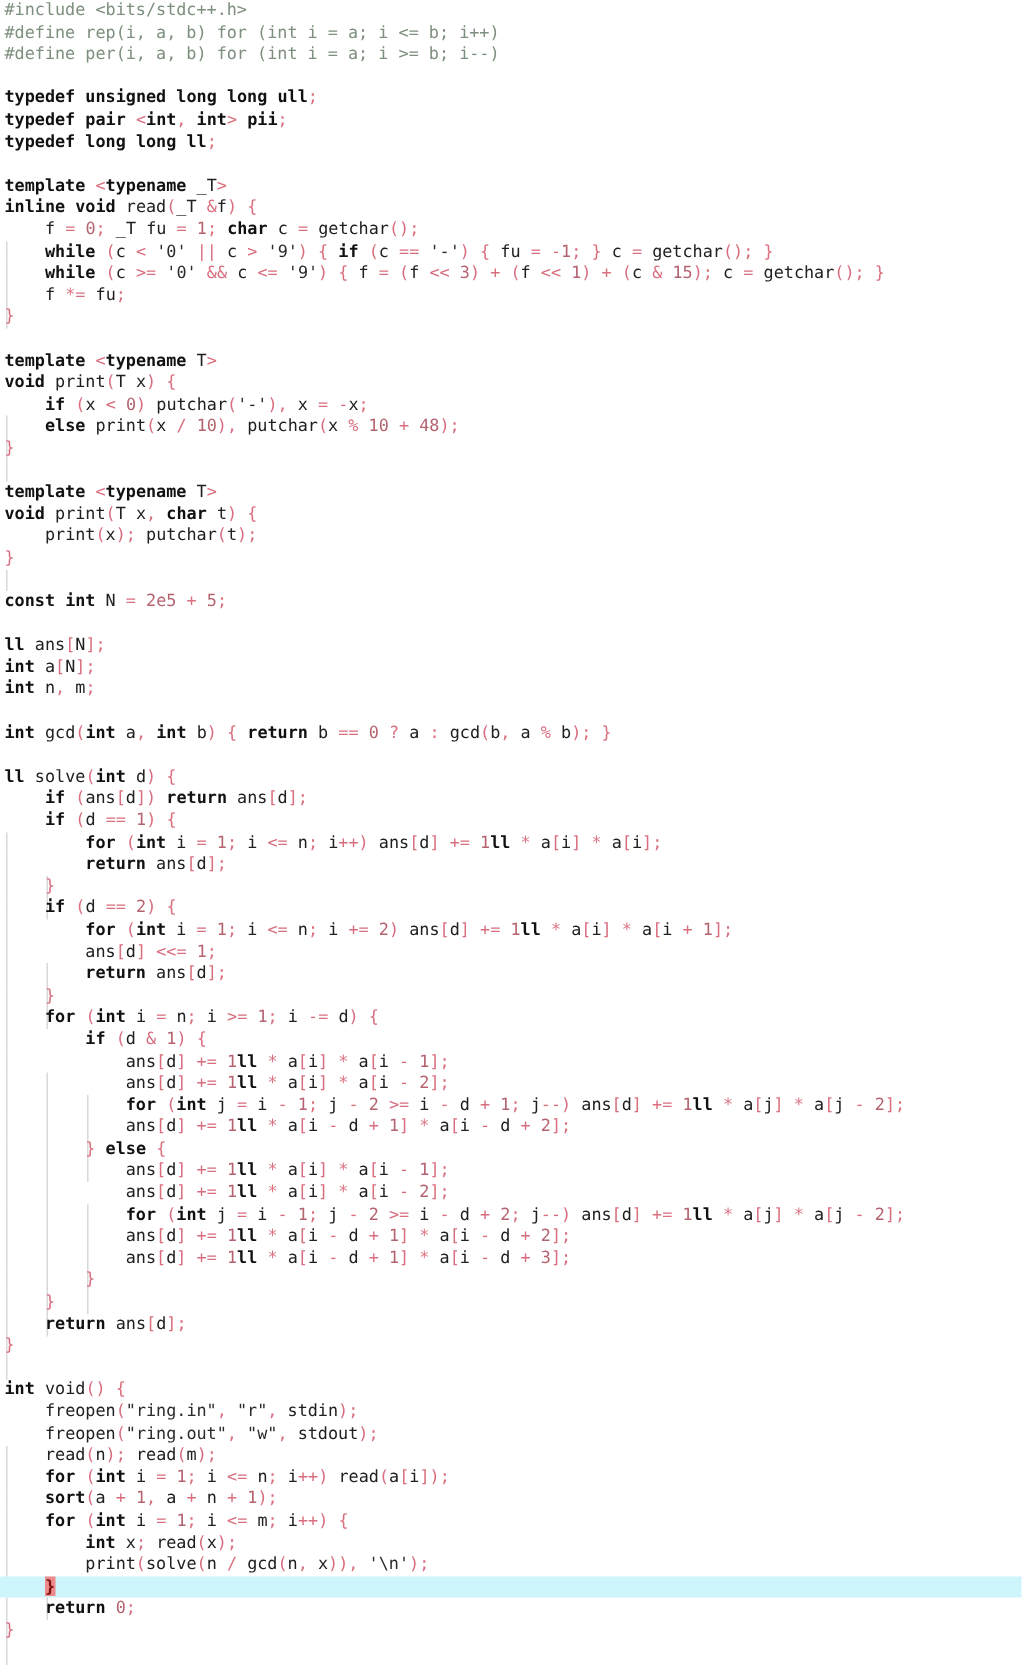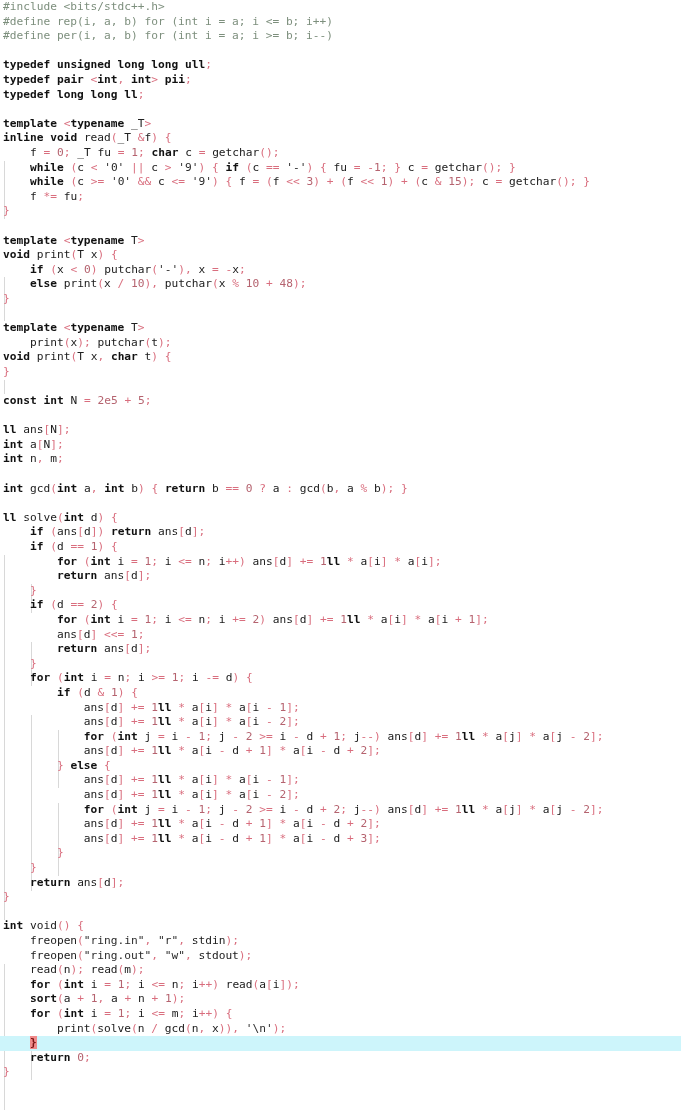--- a/index.html
+++ b/index.html
@@ -161,22 +161,22 @@
       <div class="line">    <span class="plain">f</span> <span class="op">*</span><span class="op">=</span> <span class="plain">fu</span><span class="op">;</span></div>
       <div class="line"><span class="op">}</span></div>
       <div class="line"></div>
       <div class="line"><span class="kw">template</span> <span class="op">&lt;</span><span class="kw">typename</span> <span class="plain">T</span><span class="op">&gt;</span></div>
       <div class="line"><span class="kw">void</span> <span class="plain">print</span><span class="op">(</span><span class="plain">T</span> <span class="plain">x</span><span class="op">)</span> <span class="op">{</span></div>
       <div class="line">    <span class="kw">if</span> <span class="op">(</span><span class="plain">x</span> <span class="op">&lt;</span> <span class="num">0</span><span class="op">)</span> <span class="plain">putchar</span><span class="op">(</span><span class="str">'-'</span><span class="op">)</span><span class="op">,</span> <span class="plain">x</span> <span class="op">=</span> <span class="op">-</span><span class="plain">x</span><span class="op">;</span></div>
       <div class="line">    <span class="kw">else</span> <span class="plain">print</span><span class="op">(</span><span class="plain">x</span> <span class="op">/</span> <span class="num">10</span><span class="op">)</span><span class="op">,</span> <span class="plain">putchar</span><span class="op">(</span><span class="plain">x</span> <span class="op">%</span> <span class="num">10</span> <span class="op">+</span> <span class="num">48</span><span class="op">)</span><span class="op">;</span></div>
       <div class="line"><span class="op">}</span></div>
       <div class="line"></div>
       <div class="line"><span class="kw">template</span> <span class="op">&lt;</span><span class="kw">typename</span> <span class="plain">T</span><span class="op">&gt;</span></div>
+      <div class="line"><span class="kw">void</span> <span class="plain">print</span><span class="op">(</span><span class="plain">T</span> <span class="plain">x</span><span class="op">,</span> <span class="kw">char</span> <span class="plain">t</span><span class="op">)</span> <span class="op">{</span></div>
       <div class="line">    <span class="plain">print</span><span class="op">(</span><span class="plain">x</span><span class="op">)</span><span class="op">;</span> <span class="plain">putchar</span><span class="op">(</span><span class="plain">t</span><span class="op">)</span><span class="op">;</span></div>
-      <div class="line"><span class="kw">void</span> <span class="plain">print</span><span class="op">(</span><span class="plain">T</span> <span class="plain">x</span><span class="op">,</span> <span class="kw">char</span> <span class="plain">t</span><span class="op">)</span> <span class="op">{</span></div>
       <div class="line"><span class="op">}</span></div>
       <div class="line"></div>
       <div class="line"><span class="kw">const</span> <span class="kw">int</span> <span class="plain">N</span> <span class="op">=</span> <span class="num">2e5</span> <span class="op">+</span> <span class="num">5</span><span class="op">;</span></div>
       <div class="line"></div>
       <div class="line"><span class="kw">ll</span> <span class="plain">ans</span><span class="op">[</span><span class="plain">N</span><span class="op">]</span><span class="op">;</span></div>
       <div class="line"><span class="kw">int</span> <span class="plain">a</span><span class="op">[</span><span class="plain">N</span><span class="op">]</span><span class="op">;</span></div>
       <div class="line"><span class="kw">int</span> <span class="plain">n</span><span class="op">,</span> <span class="plain">m</span><span class="op">;</span></div>
       <div class="line"></div>
       <div class="line"><span class="kw">int</span> <span class="plain">gcd</span><span class="op">(</span><span class="kw">int</span> <span class="plain">a</span><span class="op">,</span> <span class="kw">int</span> <span class="plain">b</span><span class="op">)</span> <span class="op">{</span> <span class="kw">return</span> <span class="plain">b</span> <span class="op">=</span><span class="op">=</span> <span class="num">0</span> <span class="op">?</span> <span class="plain">a</span> <span class="op">:</span> <span class="plain">gcd</span><span class="op">(</span><span class="plain">b</span><span class="op">,</span> <span class="plain">a</span> <span class="op">%</span> <span class="plain">b</span><span class="op">)</span><span class="op">;</span> <span class="op">}</span></div>
       <div class="line"></div>
@@ -208,18 +208,19 @@
       <div class="line">    <span class="kw">return</span> <span class="plain">ans</span><span class="op">[</span><span class="plain">d</span><span class="op">]</span><span class="op">;</span></div>
       <div class="line"><span class="op">}</span></div>
       <div class="line"></div>
       <div class="line"><span class="kw">int</span> <span class="plain">void</span><span class="op">(</span><span class="op">)</span> <span class="op">{</span></div>
       <div class="line">    <span class="plain">freopen</span><span class="op">(</span><span class="str">"ring.in"</span><span class="op">,</span> <span class="str">"r"</span><span class="op">,</span> <span class="plain">stdin</span><span class="op">)</span><span class="op">;</span></div>
       <div class="line">    <span class="plain">freopen</span><span class="op">(</span><span class="str">"ring.out"</span><span class="op">,</span> <span class="str">"w"</span><span class="op">,</span> <span class="plain">stdout</span><span class="op">)</span><span class="op">;</span></div>
       <div class="line">    <span class="plain">read</span><span class="op">(</span><span class="plain">n</span><span class="op">)</span><span class="op">;</span> <span class="plain">read</span><span class="op">(</span><span class="plain">m</span><span class="op">)</span><span class="op">;</span></div>
       <div class="line">    <span class="kw">for</span> <span class="op">(</span><span class="kw">int</span> <span class="plain">i</span> <span class="op">=</span> <span class="num">1</span><span class="op">;</span> <span class="plain">i</span> <span class="op">&lt;</span><span class="op">=</span> <span class="plain">n</span><span class="op">;</span> <span class="plain">i</span><span class="op">+</span><span class="op">+</span><span class="op">)</span> <span class="plain">read</span><span class="op">(</span><span class="plain">a</span><span class="op">[</span><span class="plain">i</span><span class="op">]</span><span class="op">)</span><span class="op">;</span></div>
       <div class="line">    <span class="kw">sort</span><span class="op">(</span><span class="plain">a</span> <span class="op">+</span> <span class="num">1</span><span class="op">,</span> <span class="plain">a</span> <span class="op">+</span> <span class="plain">n</span> <span class="op">+</span> <span class="num">1</span><span class="op">)</span><span class="op">;</span></div>
       <div class="line">    <span class="kw">for</span> <span class="op">(</span><span class="kw">int</span> <span class="plain">i</span> <span class="op">=</span> <span class="num">1</span><span class="op">;</span> <span class="plain">i</span> <span class="op">&lt;</span><span class="op">=</span> <span class="plain">m</span><span class="op">;</span> <span class="plain">i</span><span class="op">+</span><span class="op">+</span><span class="op">)</span> <span class="op">{</span></div>
+      <div class="line">        <span class="kw">int</span> <span class="plain">x</span><span class="op">;</span> <span class="plain">read</span><span class="op">(</span><span class="plain">x</span><span class="op">)</span><span class="op">;</span></div>
       <div class="line">        <span class="plain">print</span><span class="op">(</span><span class="plain">solve</span><span class="op">(</span><span class="plain">n</span> <span class="op">/</span> <span class="plain">gcd</span><span class="op">(</span><span class="plain">n</span><span class="op">,</span> <span class="plain">x</span><span class="op">)</span><span class="op">)</span><span class="op">,</span> <span class="str">'\n'</span><span class="op">)</span><span class="op">;</span></div>
       <div class="line current">    <span class="op brace-hl">}</span></div>
       <div class="line">    <span class="kw">return</span> <span class="num">0</span><span class="op">;</span></div>
       <div class="line"><span class="op">}</span></div>
     </div>
 </div>
 
 </body></html>

